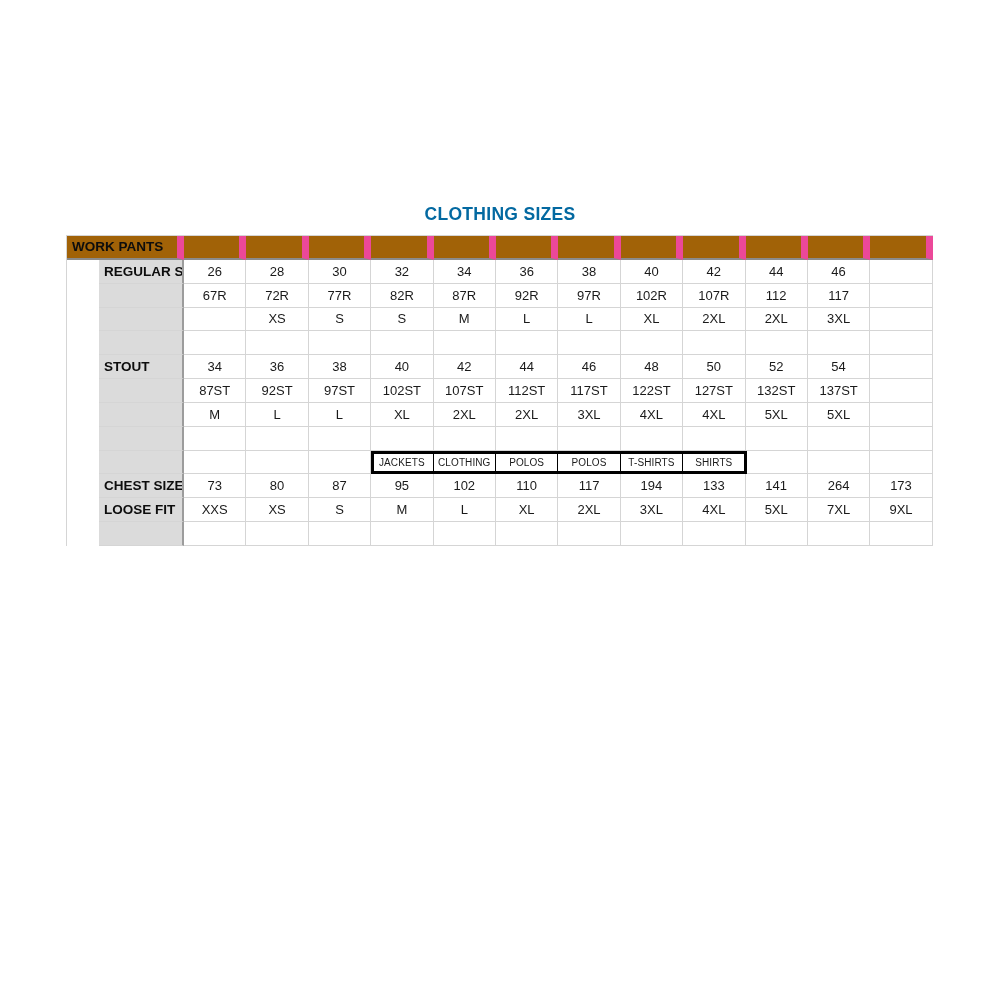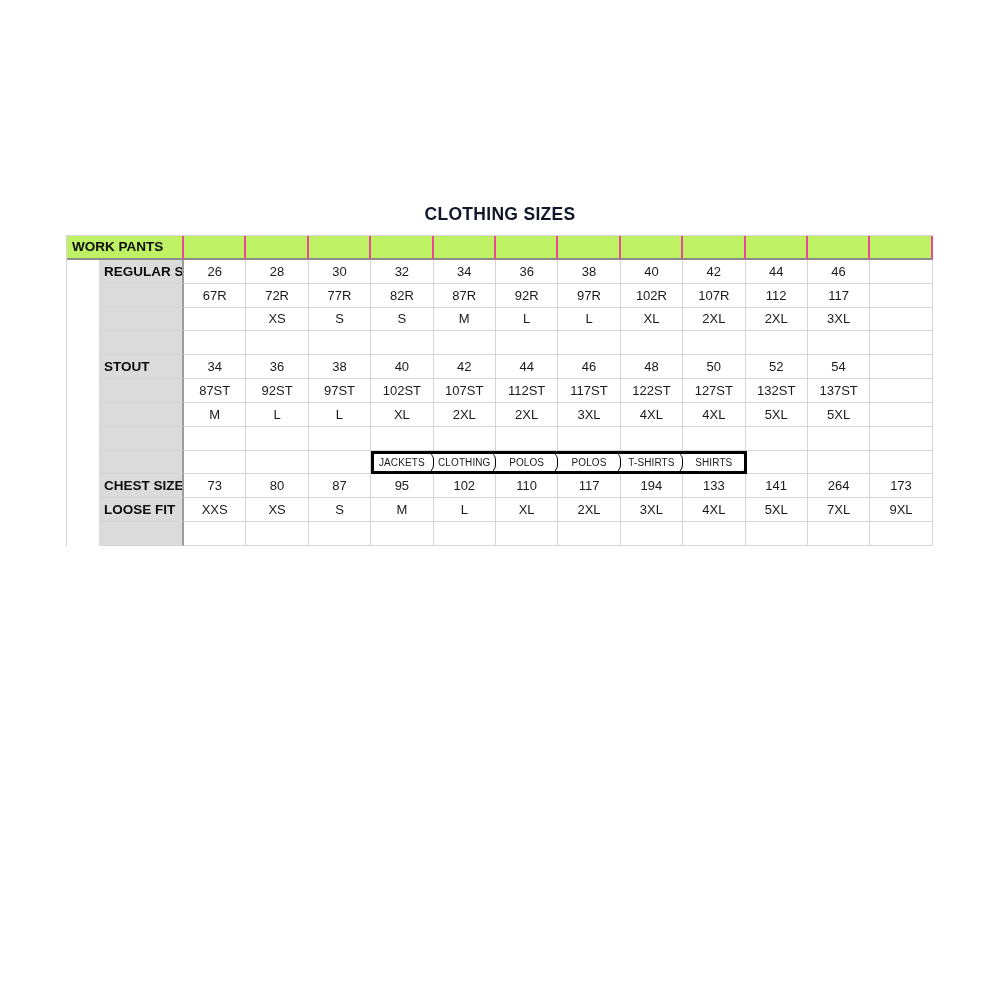--- a/index.html
+++ b/index.html
@@ -19,21 +19,21 @@
   }
   .title {
     position: absolute;
     left: 67px;
     top: 204px;
     width: 866px;
     text-align: center;
     font-size: 17.5px;
     font-weight: bold;
     letter-spacing: 0.3px;
-    color: #0f172a;
+    color: #0369a1;
   }
   .sizes-table {
     position: absolute;
     left: 66px;
     top: 235px;
     display: grid;
     grid-template-columns: 117px repeat(12, 62.4px);
     grid-auto-rows: 23.85px;
     border-top: 1px solid #d5d5d5;
     border-left: 1px solid #d5d5d5;
@@ -45,30 +45,30 @@
     border-bottom: 1px solid #d5d5d5;
     display: flex;
     align-items: center;
     justify-content: center;
     font-size: 13px;
     white-space: nowrap;
     overflow: hidden;
     color: #1a1a1a;
   }
   .c.bold { font-weight: bold; font-size: 13.5px; color: #0d0d0d; }
-  .c.hdr { background: #bef264; border-bottom: 2px solid #8b8b8b; border-right: 2px solid #ec4899; }
+  .c.hdr { background: #a16207; border-bottom: 2px solid #8b8b8b; border-right: 7px solid #ec4899; }
   .c.lbl-hdr { justify-content: flex-start; padding-left: 5px; }
   .c.lbl {
     background: #dbdbdb;
     border-right: 2px solid #9c9c9c;
     justify-content: flex-start;
     padding-left: 5px;
     margin-left: 32px;
   }
-  .c.garment { font-size: 10px; letter-spacing: 0.1px; border-radius: 9px; }
+  .c.garment { font-size: 10px; letter-spacing: 0.1px; }
   .c.gsep { border-right: 1px solid #000000; }
   .box-overlay {
     position: absolute;
     left: 304.2px;
     top: 214.65px;
     width: 375.4px;
     height: 23.85px;
     box-sizing: border-box;
     border: 3px solid #000000;
     pointer-events: none;

